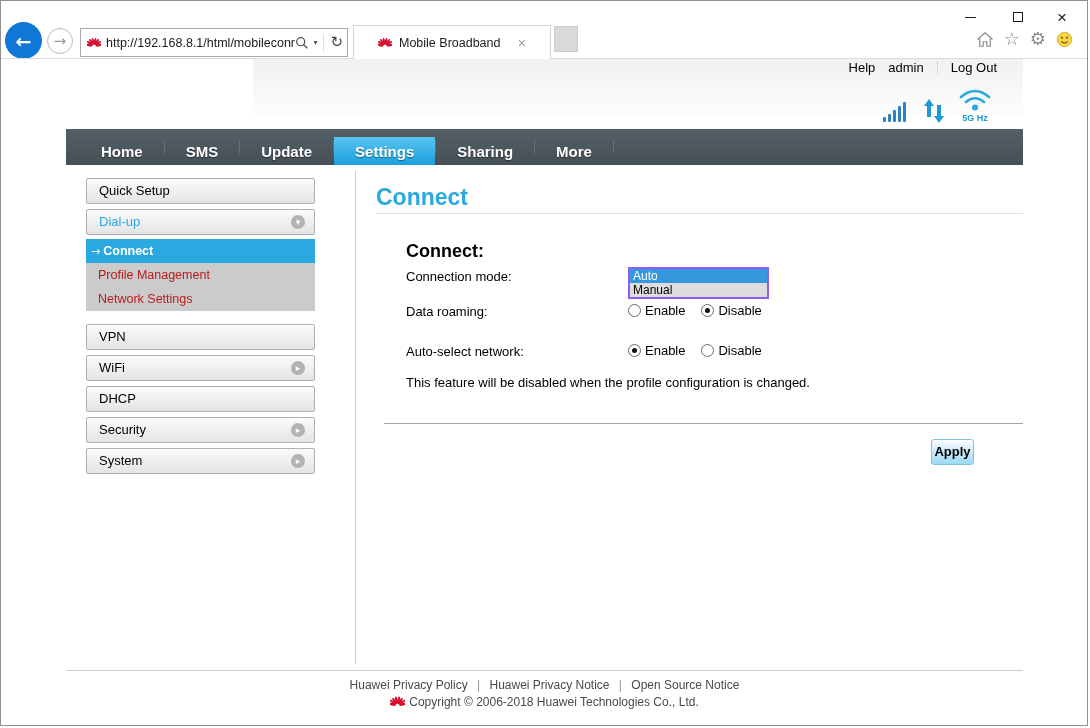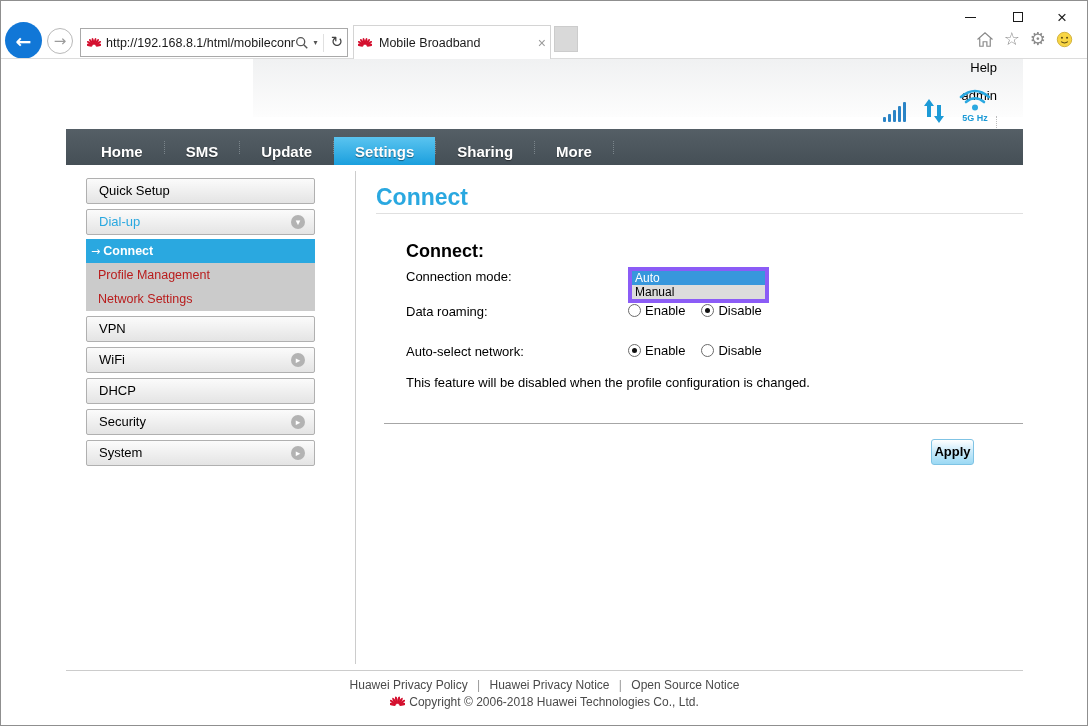--- a/index.html
+++ b/index.html
@@ -16,58 +16,58 @@
   
   .chrome-line { position:absolute; left:0; top:57px; width:100%; height:1px; background:#dcdcdc; }
   .back-btn { position:absolute; left:4px; top:21px; width:37px; height:37px; border-radius:50%; background:#1177d7; color:#fff; display:flex; align-items:center; justify-content:center; font-size:19px; font-weight:bold; }
   .fwd-btn { position:absolute; left:46px; top:27px; width:26px; height:26px; border-radius:50%; background:#fff; border:1px solid #b9b9b9; color:#9b9b9b; display:flex; align-items:center; justify-content:center; font-size:15px; }
   .addr { position:absolute; left:79px; top:27px; width:268px; height:29px; border:1px solid #a9a9a9; background:#fff; display:flex; align-items:center; padding:0 4px 0 6px; }
   .addr .url { flex:1; font-size:12.5px; color:#1a1a1a; white-space:nowrap; overflow:hidden; }
   .addr-icons { display:flex; align-items:center; gap:4px; }
   .addr-sep { width:1px; height:18px; background:#e0e0e0; margin:0 2px; }
   .caret { font-size:8px; color:#555; }
   .refresh { font-size:15px; color:#444; line-height:1; }
-  .tab { position:absolute; left:352px; top:24px; width:198px; height:34px; background:#fff; border:1px solid #d4d4d4; border-bottom:none; display:flex; align-items:center; padding:0 4px; z-index:3; }
+  .tab { position:absolute; left:352px; top:24px; width:198px; height:34px; background:#fff; border:1px solid #d4d4d4; border-bottom:none; display:flex; align-items:center; padding:0 24px; z-index:3; }
   .tab .t-title { flex:1; font-size:12.5px; color:#1a1a1a; margin-left:7px; }
   .tab .t-close { color:#9a9a9a; font-size:14px; }
   .newtab { position:absolute; left:553px; top:25px; width:24px; height:26px; background:#d9d9d9; border:1px solid #cccccc; }
   .ie-tools { position:absolute; top:29px; right:14px; display:flex; gap:10px; align-items:center; color:#8a8a8a; }
   .ie-tools .tl { font-size:18px; line-height:1; }
 
   
   .hdr-band { position:absolute; left:252px; top:58px; width:770px; height:58px; background:linear-gradient(180deg,#f0f1f2,#fdfdfd); }
-  .account { position:absolute; top:59px; right:90px; display:flex; align-items:flex-end; gap:13px; font-size:13px; color:#000;flex-direction:column; }
+  .account { position:absolute; top:59px; right:90px; display:flex; align-items:center; gap:13px; font-size:13px; color:#000; }
   .acct-sep { width:1px; height:12px; border-left:1px dotted #bdbdbd; }
   .status-icons { position:absolute; top:88px; right:95px; display:flex; align-items:flex-end; gap:13px; }
   .badge-5g { font-size:9px; font-weight:bold; color:#1d9ad6; text-align:center; margin-top:-2px; }
 
   
   .navbar { position:absolute; left:65px; top:128px; width:957px; height:36px; background:linear-gradient(180deg,#555f66,#454f56); display:flex; align-items:stretch; padding-left:14px; }
   .nav-item { display:flex; align-items:center; padding:0 21px; font-size:15px; font-weight:bold; color:#fff; text-shadow:0 1px 1px rgba(0,0,0,.45);margin-top:8px; }
   .nav-item.active { background:linear-gradient(180deg,#5ac4f0,#1b9fdd); }
   .nav-sep { width:1px; align-self:center; height:13px; border-left:1px dotted #7b858b; }
 
   
   .sidebar { position:absolute; left:85px; top:177px; width:229px; }
   .side-box { position:relative; height:26px; line-height:24px; border:1px solid #b0b0b0; border-radius:2px; background:linear-gradient(180deg,#fbfbfb,#e4e4e4); font-size:13px; font-weight:normal; color:#000; padding-left:12px; margin-bottom:5px; }
   .side-box.blue { color:#2aa8e0; margin-bottom:4px; }
   .chev { position:absolute; right:9px; top:5px; width:14px; height:14px; border-radius:50%; background:#b3b3b3; color:#fff; font-size:9px; display:flex; align-items:center; justify-content:center; }
-  .submenu { margin-bottom:5px; }
+  .submenu { margin-bottom:13px; }
   .sub-item { height:24px; line-height:24px; background:#cbcbcb; font-size:12.5px; color:#b91c1c; padding-left:12px; }
   .sub-item.active { background:#2aa8e0; color:#fff; padding-left:5px; font-weight:bold; }
   .sub-item.active .arr { font-size:11px; margin-right:3px; font-weight:normal; }
 
   .vdiv { position:absolute; left:354px; top:170px; width:1px; height:493px; background:#cccccc; }
 
   
   .page-title { position:absolute; left:375px; top:183px; font-size:23px; font-weight:bold; color:#2aa8e0; }
   .hr1 { position:absolute; left:375px; top:212px; width:647px; height:1px; background:#e0e0e0; }
   .section-title { position:absolute; left:405px; top:240px; font-size:18px; font-weight:bold; color:#000000; }
   .flabel { position:absolute; left:405px; font-size:13px; color:#000; }
-  .listbox { position:absolute; left:627px; top:266px; width:141px; border:4px solid #8b5cf6; background:#dcdcdc; }
+  .listbox { position:absolute; left:627px; top:266px; width:141px; border:2px solid #8b5cf6; background:#dcdcdc; }
   .opt { height:14px; line-height:14px; font-size:12px; padding-left:3px; color:#000000; background:#dcdcdc; }
   .opt.sel { background:#3797dc; color:#fff; }
   .radio-row { position:absolute; left:627px; display:flex; align-items:center; gap:4px; font-size:13px; color:#000; }
   .radio { width:13px; height:13px; border:1px solid #6b6b6b; border-radius:50%; background:#fff; position:relative; display:inline-block; }
   .radio.checked::after { content:""; position:absolute; left:3px; top:3px; width:5px; height:5px; border-radius:50%; background:#111; }
   .rgap { width:8px; }
   .note { position:absolute; left:405px; top:374px; font-size:13px; color:#000; }
   .hr2 { position:absolute; left:383px; top:422px; width:639px; height:1px; background:#a6a6a6; }
   .apply-btn { position:absolute; left:930px; top:438px; width:43px; height:26px; border:1px solid #7fc3e4; border-radius:3px; background:linear-gradient(180deg,#ffffff 0%,#cdebfa 45%,#9bd9f4 100%); font-size:13px; font-weight:bold; color:#000; text-align:center; line-height:24px; }
 

